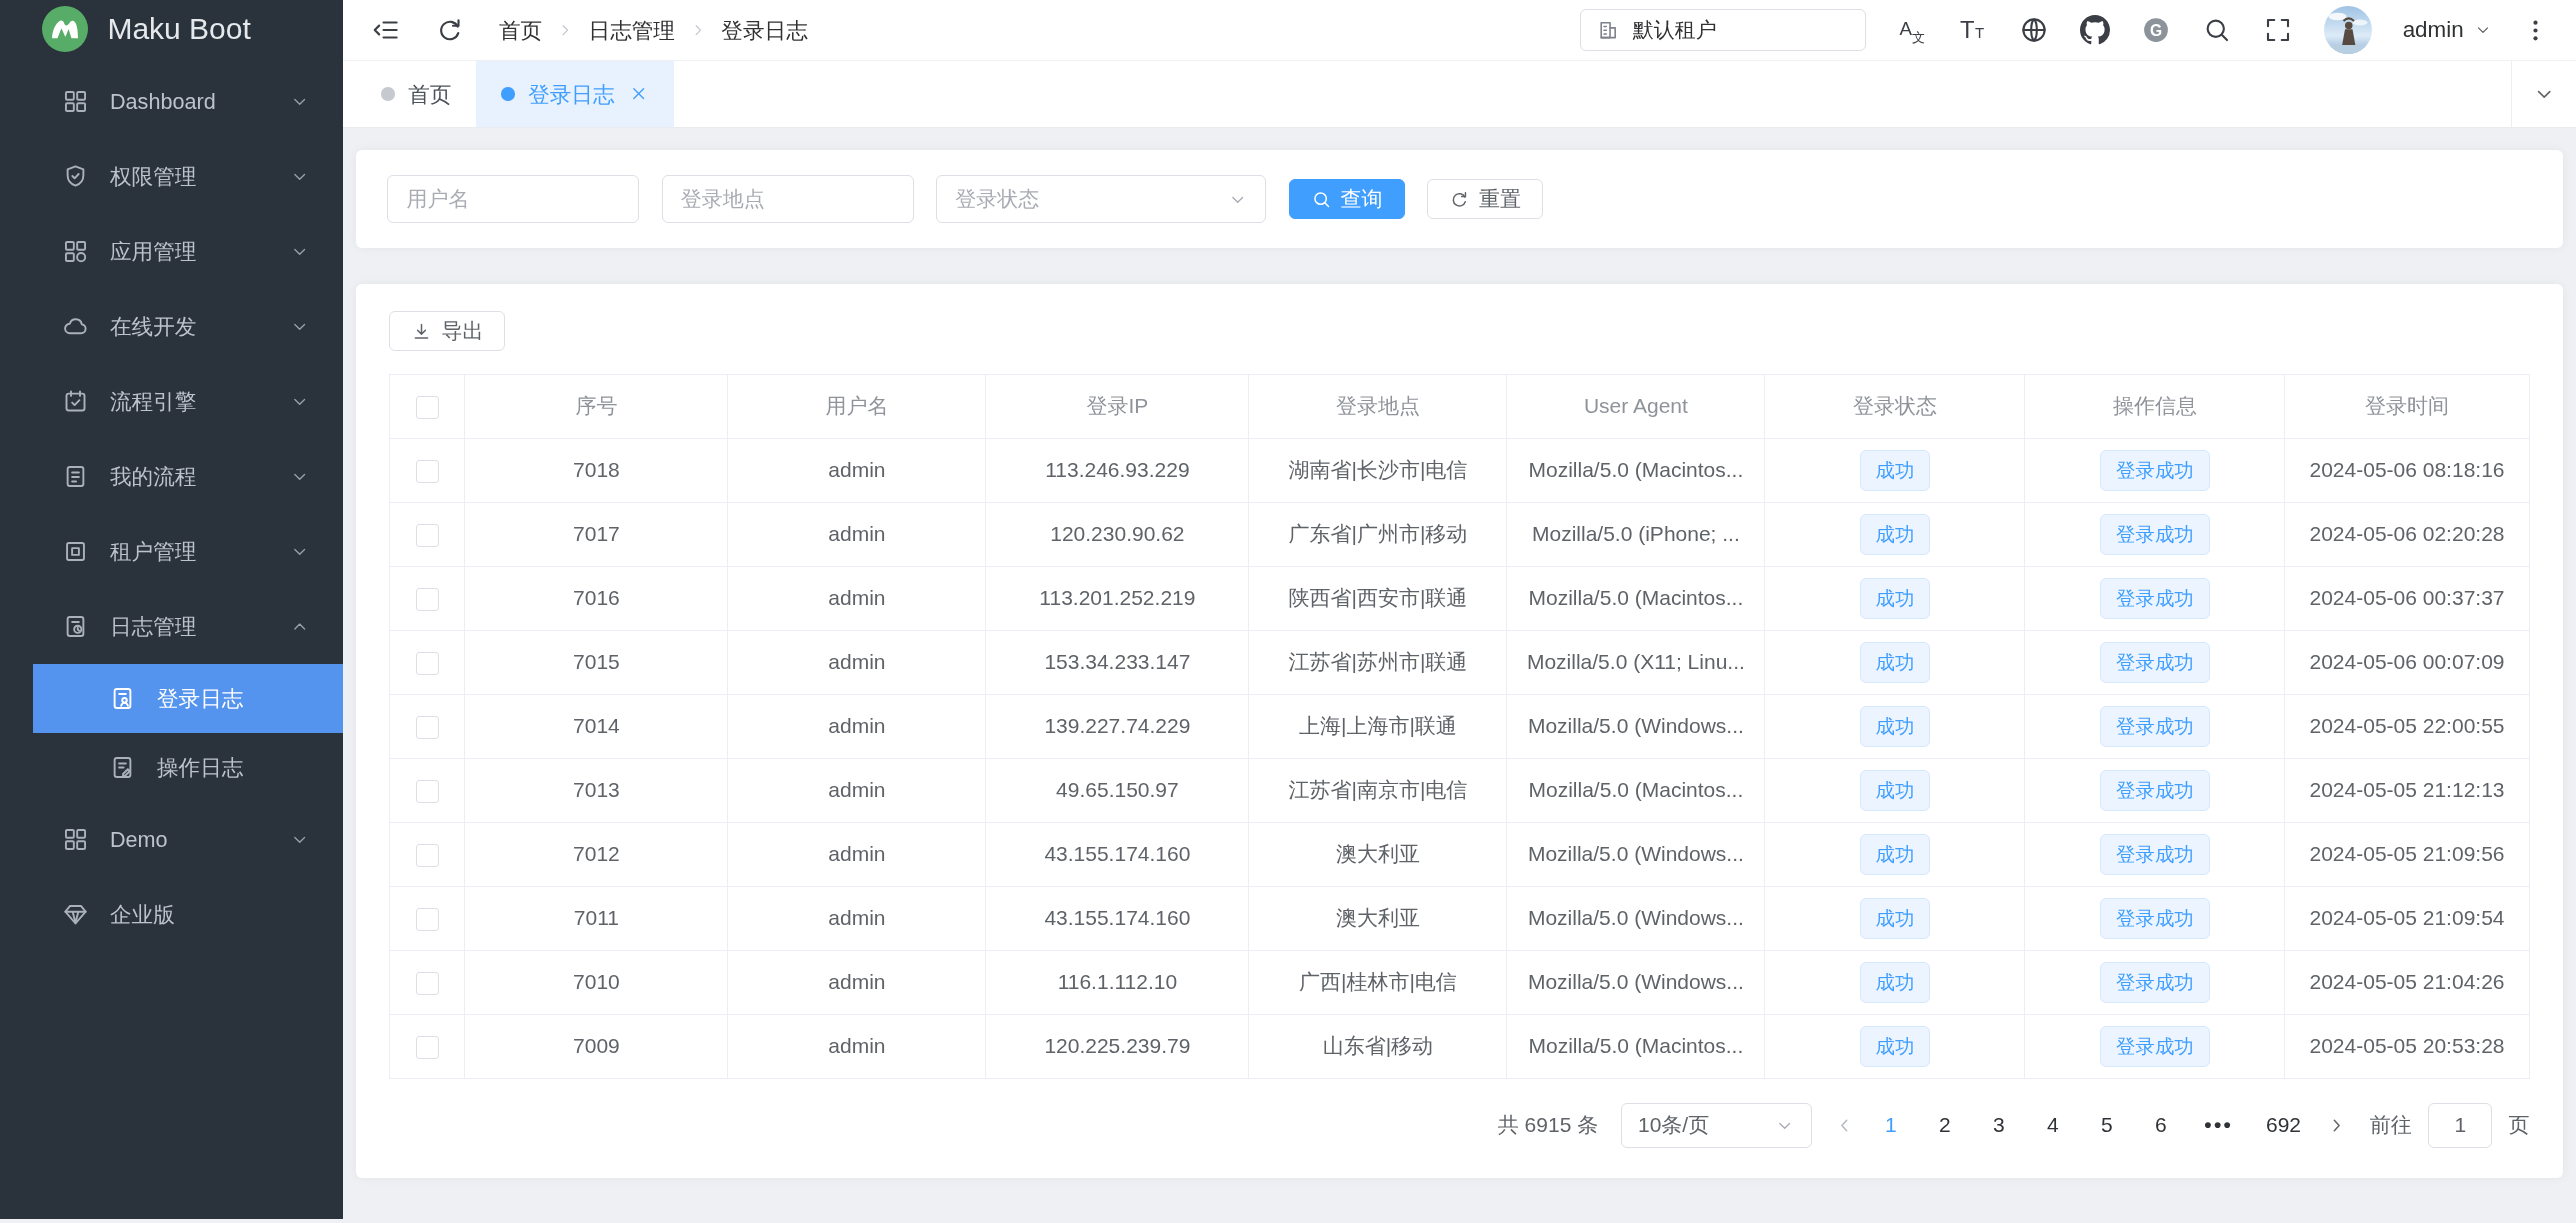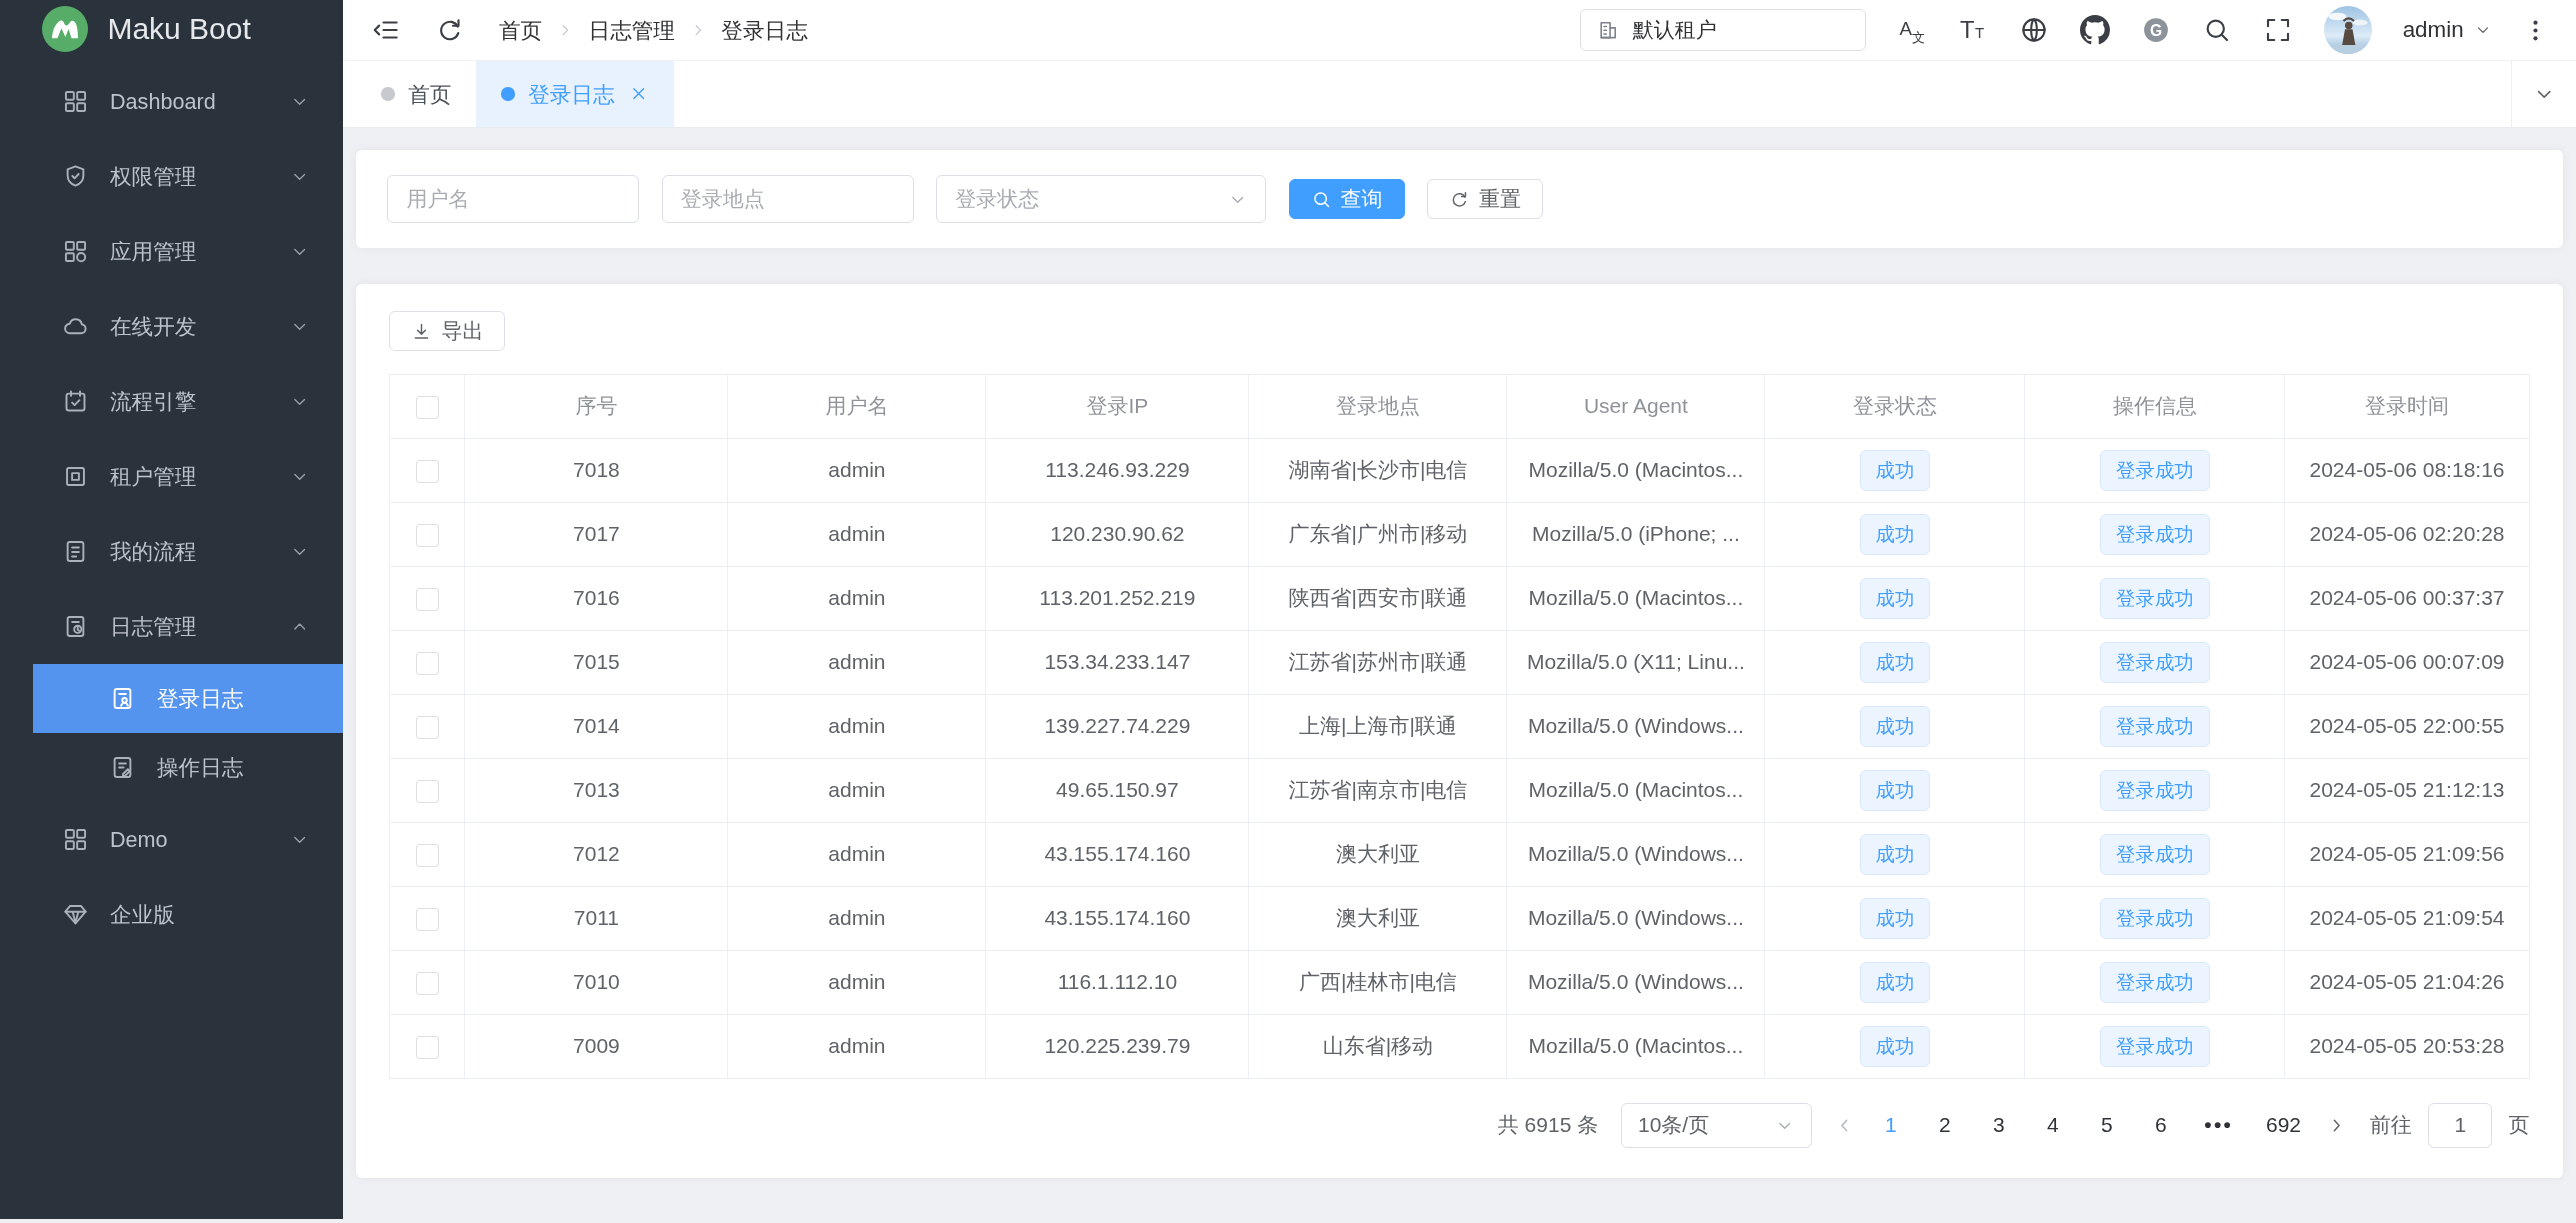--- a/index.html
+++ b/index.html
@@ -168,39 +168,39 @@
     <span class="mi-label">流程引擎</span>
     <span class="mi-caret i ">
             <svg viewBox="0 0 24 24" fill="none" stroke="currentColor" stroke-width="1.7" stroke-linecap="round" stroke-linejoin="round">
               <path d="M6 9.2 12 15.2 18 9.2"></path>
             </svg>
           </span>
   </div>
         <div class="mi">
     <span class="mi-icon i">
             <svg viewBox="0 0 24 24" fill="none" stroke="currentColor" stroke-width="1.7" stroke-linecap="round" stroke-linejoin="round">
+              <rect x="5" y="3.5" width="14" height="17" rx="2"></rect>
+              <path d="M9 8.5h6M9 12.5h6M9 16.5h3.5"></path>
+            </svg>
+          </span>
+    <span class="mi-label">我的流程</span>
+    <span class="mi-caret i ">
+            <svg viewBox="0 0 24 24" fill="none" stroke="currentColor" stroke-width="1.7" stroke-linecap="round" stroke-linejoin="round">
+              <path d="M6 9.2 12 15.2 18 9.2"></path>
+            </svg>
+          </span>
+  </div>
+        <div class="mi">
+    <span class="mi-icon i">
+            <svg viewBox="0 0 24 24" fill="none" stroke="currentColor" stroke-width="1.7" stroke-linecap="round" stroke-linejoin="round">
               <rect x="4.5" y="4.5" width="15" height="15" rx="1.5"></rect>
               <rect x="9" y="9" width="6" height="6"></rect>
             </svg>
           </span>
     <span class="mi-label">租户管理</span>
-    <span class="mi-caret i ">
-            <svg viewBox="0 0 24 24" fill="none" stroke="currentColor" stroke-width="1.7" stroke-linecap="round" stroke-linejoin="round">
-              <path d="M6 9.2 12 15.2 18 9.2"></path>
-            </svg>
-          </span>
-  </div>
-        <div class="mi">
-    <span class="mi-icon i">
-            <svg viewBox="0 0 24 24" fill="none" stroke="currentColor" stroke-width="1.7" stroke-linecap="round" stroke-linejoin="round">
-              <rect x="5" y="3.5" width="14" height="17" rx="2"></rect>
-              <path d="M9 8.5h6M9 12.5h6M9 16.5h3.5"></path>
-            </svg>
-          </span>
-    <span class="mi-label">我的流程</span>
     <span class="mi-caret i ">
             <svg viewBox="0 0 24 24" fill="none" stroke="currentColor" stroke-width="1.7" stroke-linecap="round" stroke-linejoin="round">
               <path d="M6 9.2 12 15.2 18 9.2"></path>
             </svg>
           </span>
   </div>
         <div class="mi">
     <span class="mi-icon i">
             <svg viewBox="0 0 24 24" fill="none" stroke="currentColor" stroke-width="1.7" stroke-linecap="round" stroke-linejoin="round">
               <rect x="5" y="3.5" width="14" height="17" rx="2"></rect>

